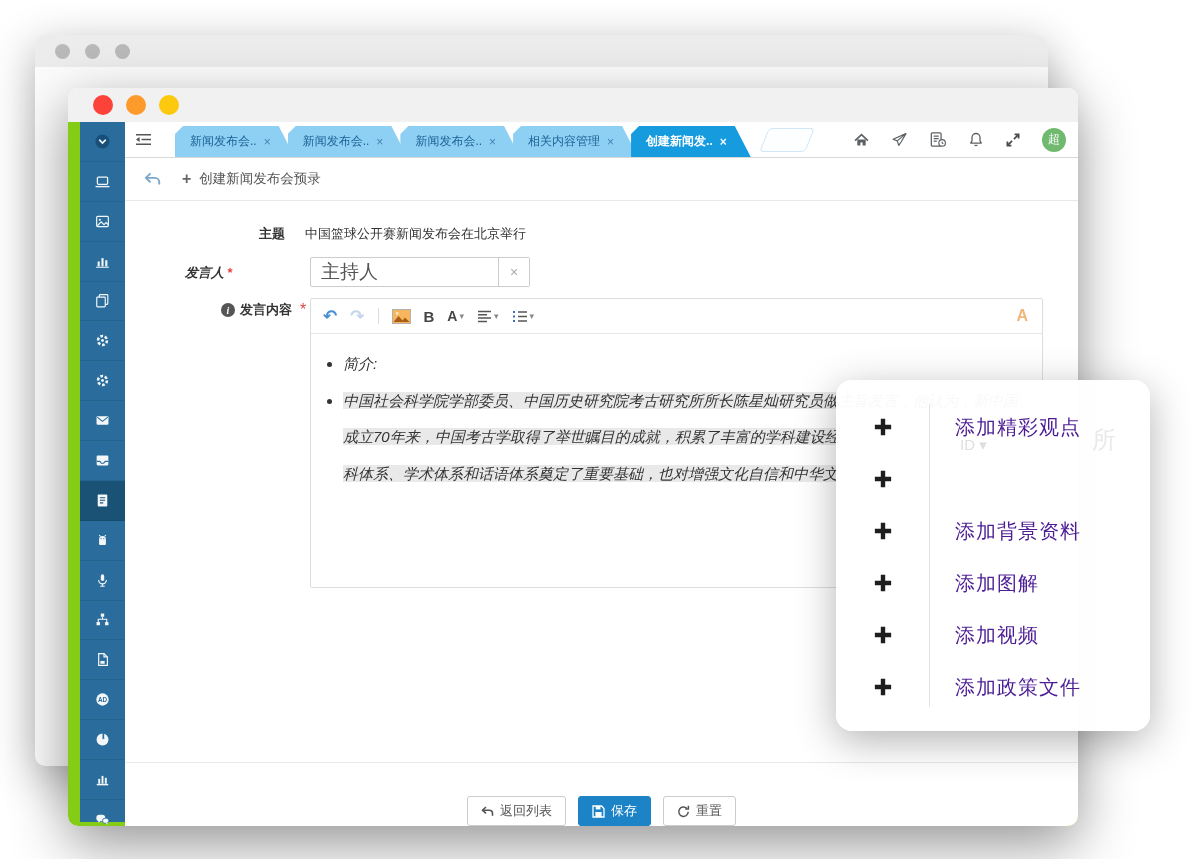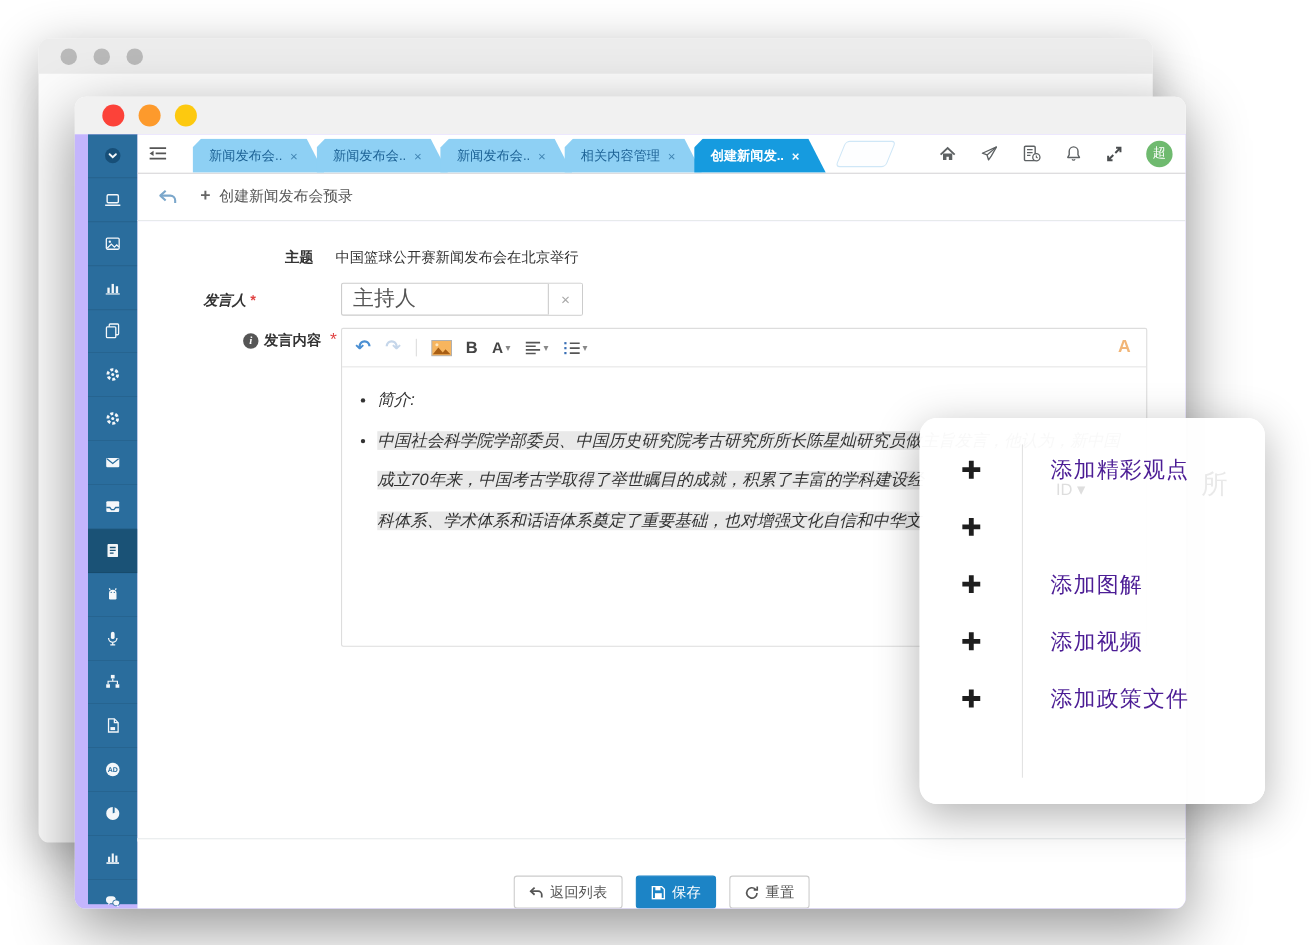--- a/index.html
+++ b/index.html
@@ -22,21 +22,21 @@
   
   .front-window{
     position:absolute;left:68px;top:88px;width:1010px;height:738px;
     background:#fff;border-radius:10px;
     box-shadow:0 18px 55px rgba(0,0,0,.42);
   }
   .fw-header{height:34px;background:#f1f1f1;border-radius:10px 10px 0 0;
     display:flex;align-items:center;padding-left:25px;gap:13px;}
   .tl{width:20px;height:20px;border-radius:50%;}
 
-  .app{position:absolute;top:34px;left:0;right:0;bottom:0;border-radius:0 0 10px 10px;overflow:hidden;background:#c4b5fd;}
+  .app{position:absolute;top:34px;left:0;right:0;bottom:0;border-radius:0 0 10px 10px;overflow:hidden;background:#84cc16;}
 
   
   .sidebar{position:absolute;left:12px;top:0;width:45px;height:700px;background:#2a6d9d;
     display:flex;flex-direction:column;}
   .sb-item{height:38.88px;flex:0 0 auto;display:flex;align-items:center;justify-content:center;
     border-bottom:1px solid rgba(0,0,0,.08);cursor:pointer;}
   .sb-item.active{background:#1a5276;}
   .sb-item svg{display:block;opacity:.95;}
 
   
@@ -495,20 +495,28 @@
           <path d="M8 2.6h4v5.4h5.4v4H12v5.4H8V12H2.6V8H8z" fill="#1e1e1e"></path>
         </svg>
       </span>
   </div>
   <div class="panel-item">
     <span class="pi-plus">
         <svg width="22" height="22" viewBox="0 0 20 20">
           <path d="M8 2.6h4v5.4h5.4v4H12v5.4H8V12H2.6V8H8z" fill="#1e1e1e"></path>
         </svg>
       </span>
+    <span class="pi-label">添加背景资料</span>
+  </div>
+  <div class="panel-item">
+    <span class="pi-plus">
+        <svg width="22" height="22" viewBox="0 0 20 20">
+          <path d="M8 2.6h4v5.4h5.4v4H12v5.4H8V12H2.6V8H8z" fill="#1e1e1e"></path>
+        </svg>
+      </span>
     <span class="pi-label">添加图解</span>
   </div>
   <div class="panel-item">
     <span class="pi-plus">
         <svg width="22" height="22" viewBox="0 0 20 20">
           <path d="M8 2.6h4v5.4h5.4v4H12v5.4H8V12H2.6V8H8z" fill="#1e1e1e"></path>
         </svg>
       </span>
     <span class="pi-label">添加视频</span>
   </div>

